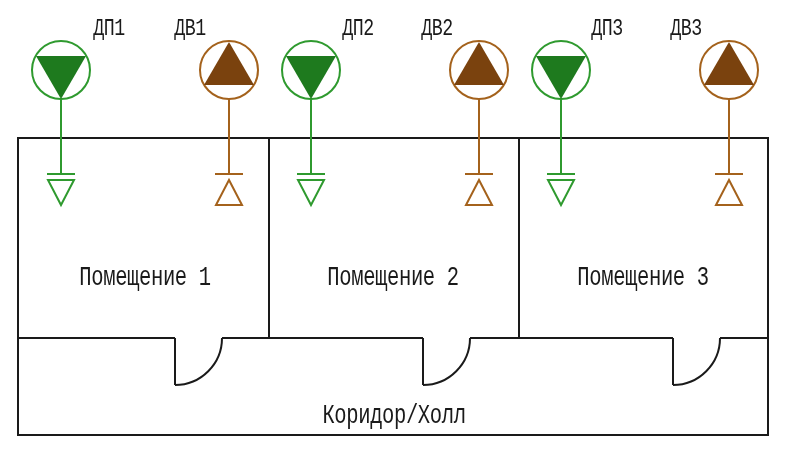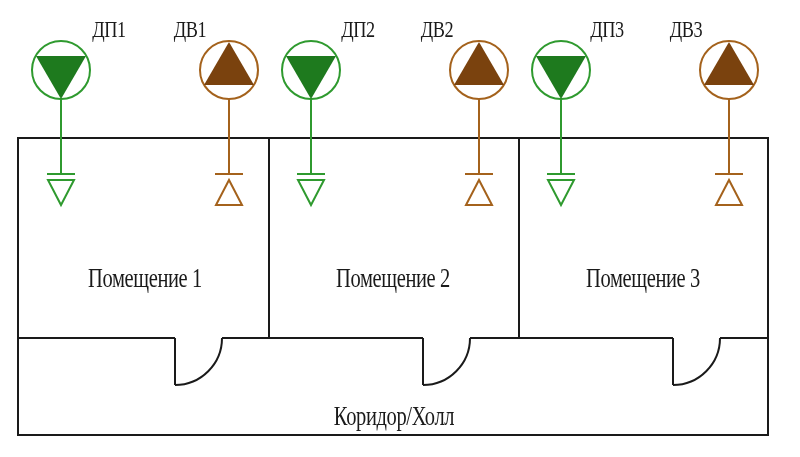--- a/index.html
+++ b/index.html
@@ -1,21 +1,21 @@
 <!DOCTYPE html>
 <html style="--background: #ffffff; --wall: #1a1a1a; --text: #1a1a1a; --supply-stroke: #2f9a2f; --supply-fill: #1e7a1e; --exhaust-stroke: #a4621c; --exhaust-fill: #7a420e;"><head>
 <meta charset="utf-8">
 <style>
   html, body { margin: 0; padding: 0; background: #fff; }
   #canvas {
     position: relative;
     width: 796px;
     height: 457px;
     background: var(--background, #ffffff);
-    font-family: Liberation Serif, serif;
+    font-family: Liberation Mono, monospace;
     overflow: hidden;
   }
   #plan-svg { position: absolute; left: 0; top: 0; }
 
   .wall   { stroke: var(--wall, #1a1a1a); stroke-width: 2; fill: none; }
   .sup-s  { stroke: var(--supply-stroke, #2f9a2f); stroke-width: 2; fill: none; }
   .sup-f  { fill: var(--supply-fill, #1e7a1e); stroke: none; }
   .exh-s  { stroke: var(--exhaust-stroke, #a4621c); stroke-width: 2; fill: none; }
   .exh-f  { fill: var(--exhaust-fill, #7a420e); stroke: none; }
 

